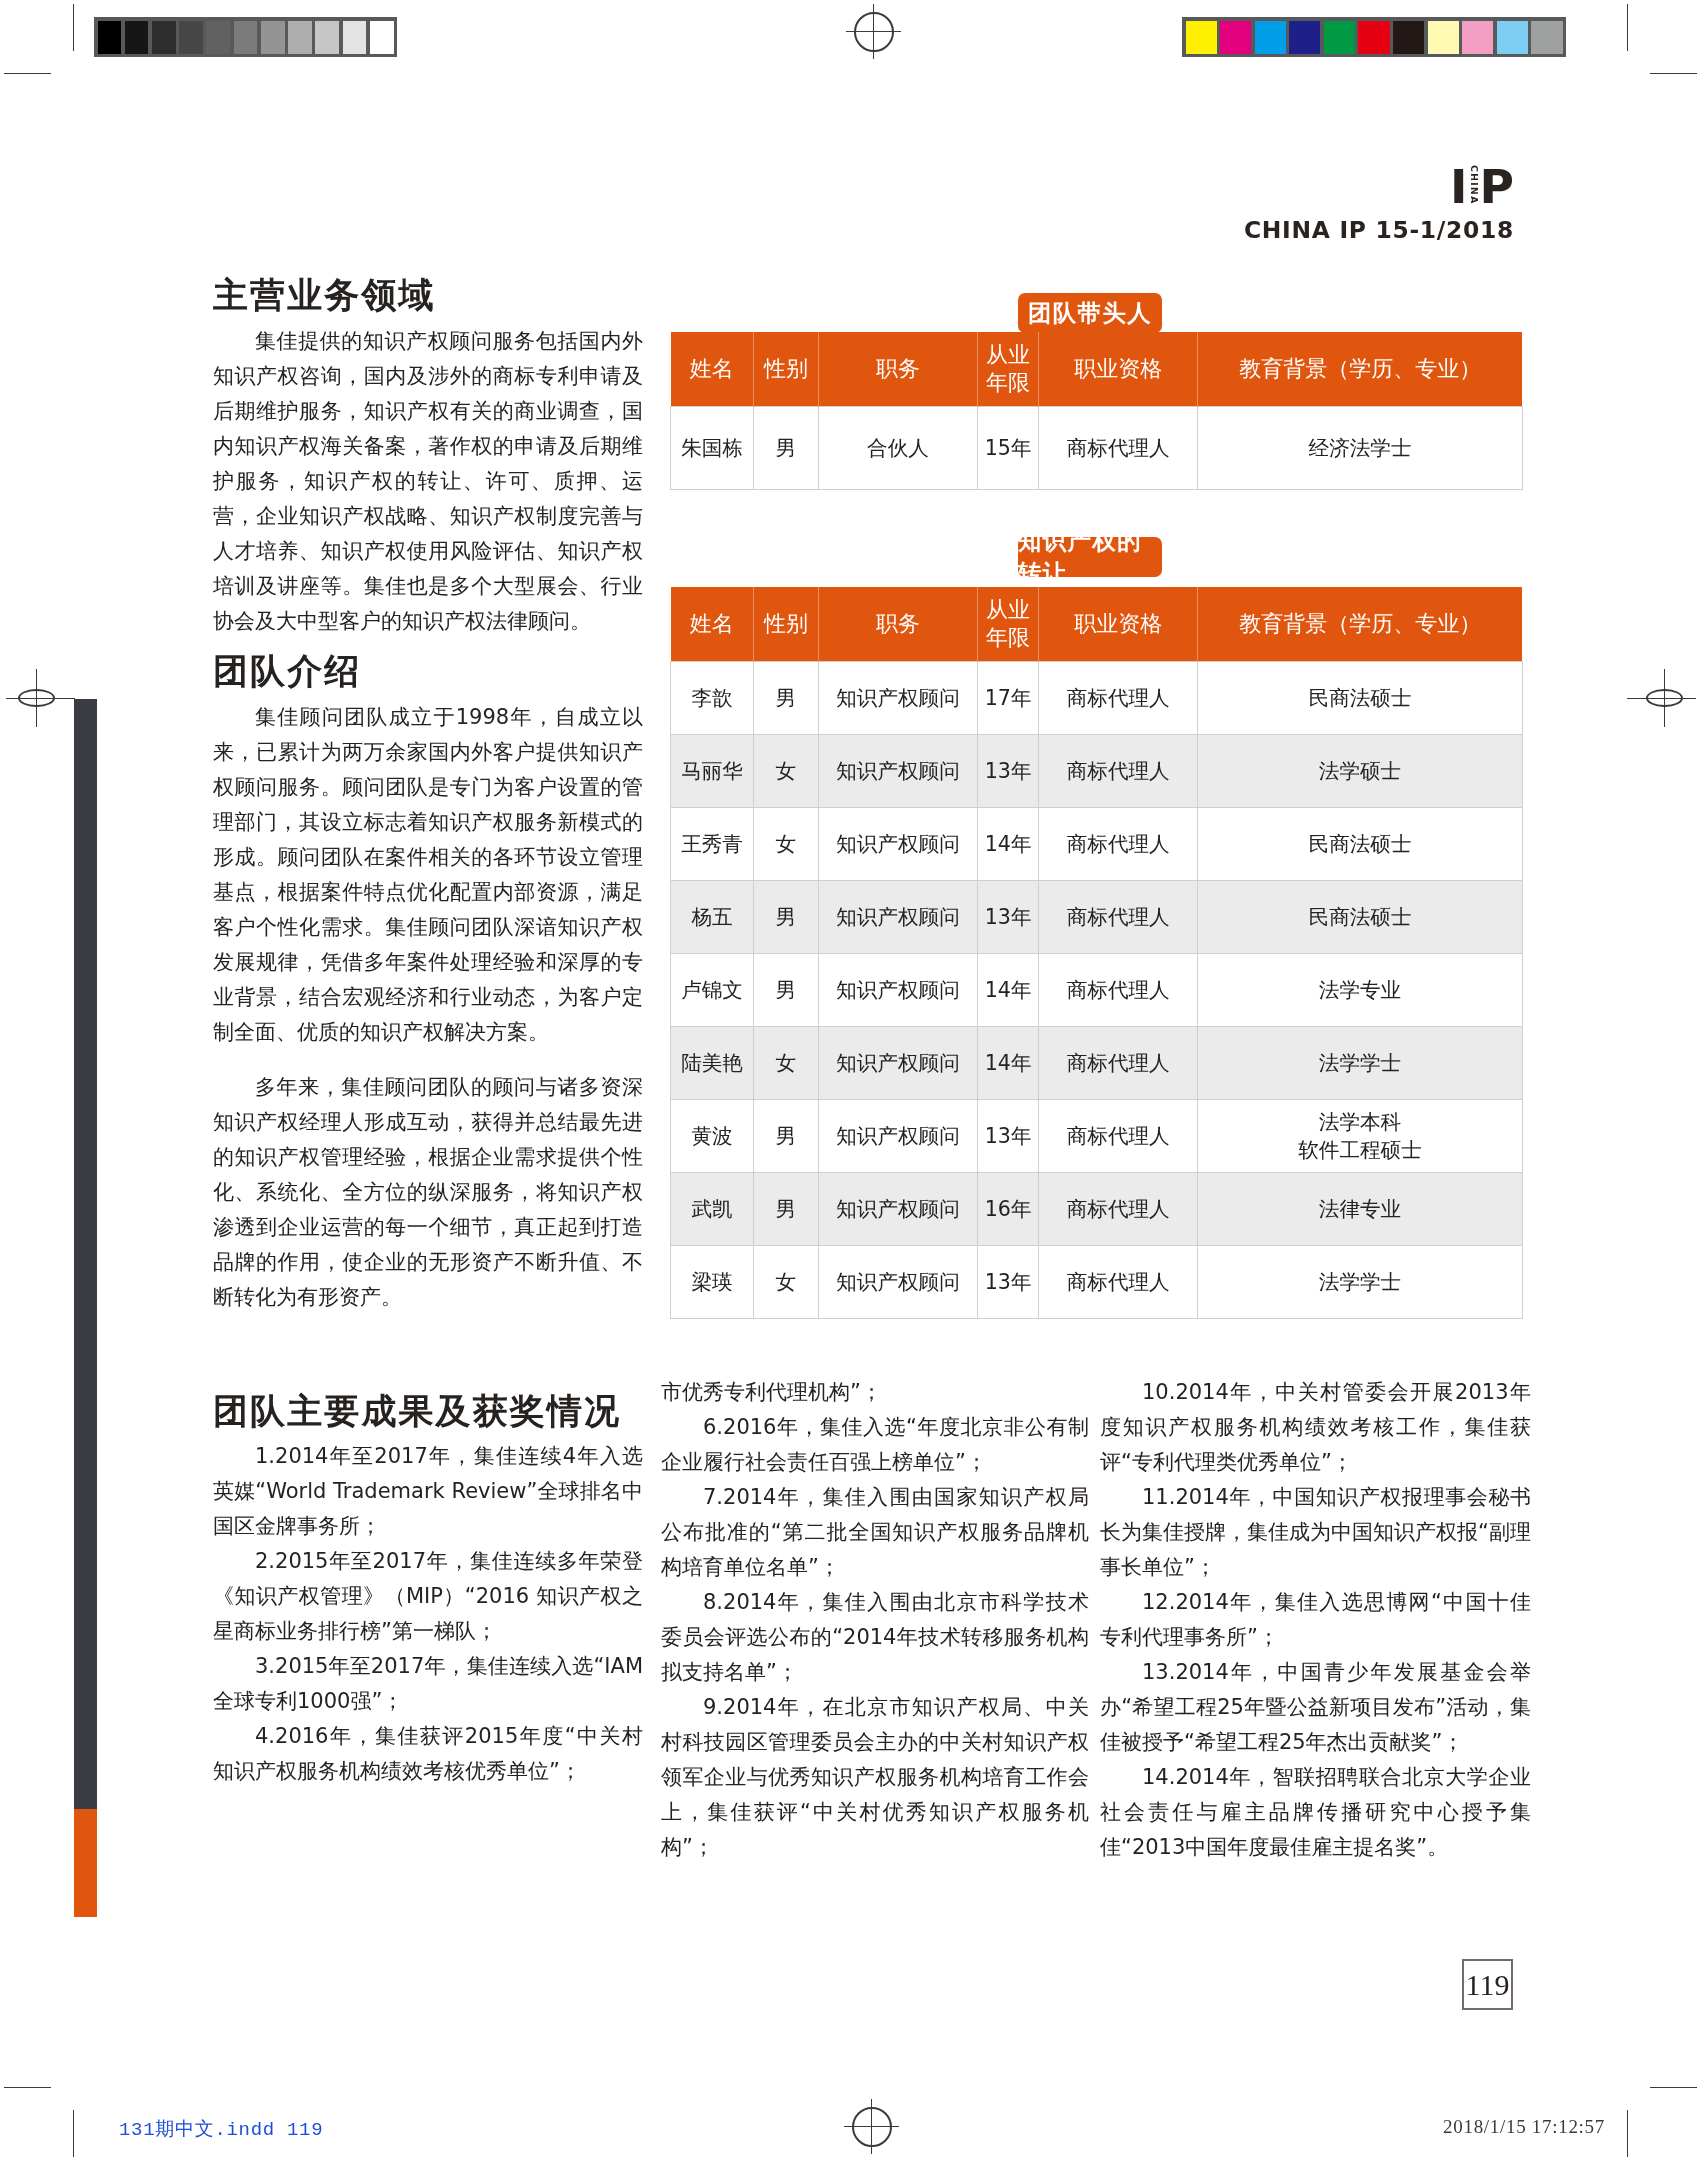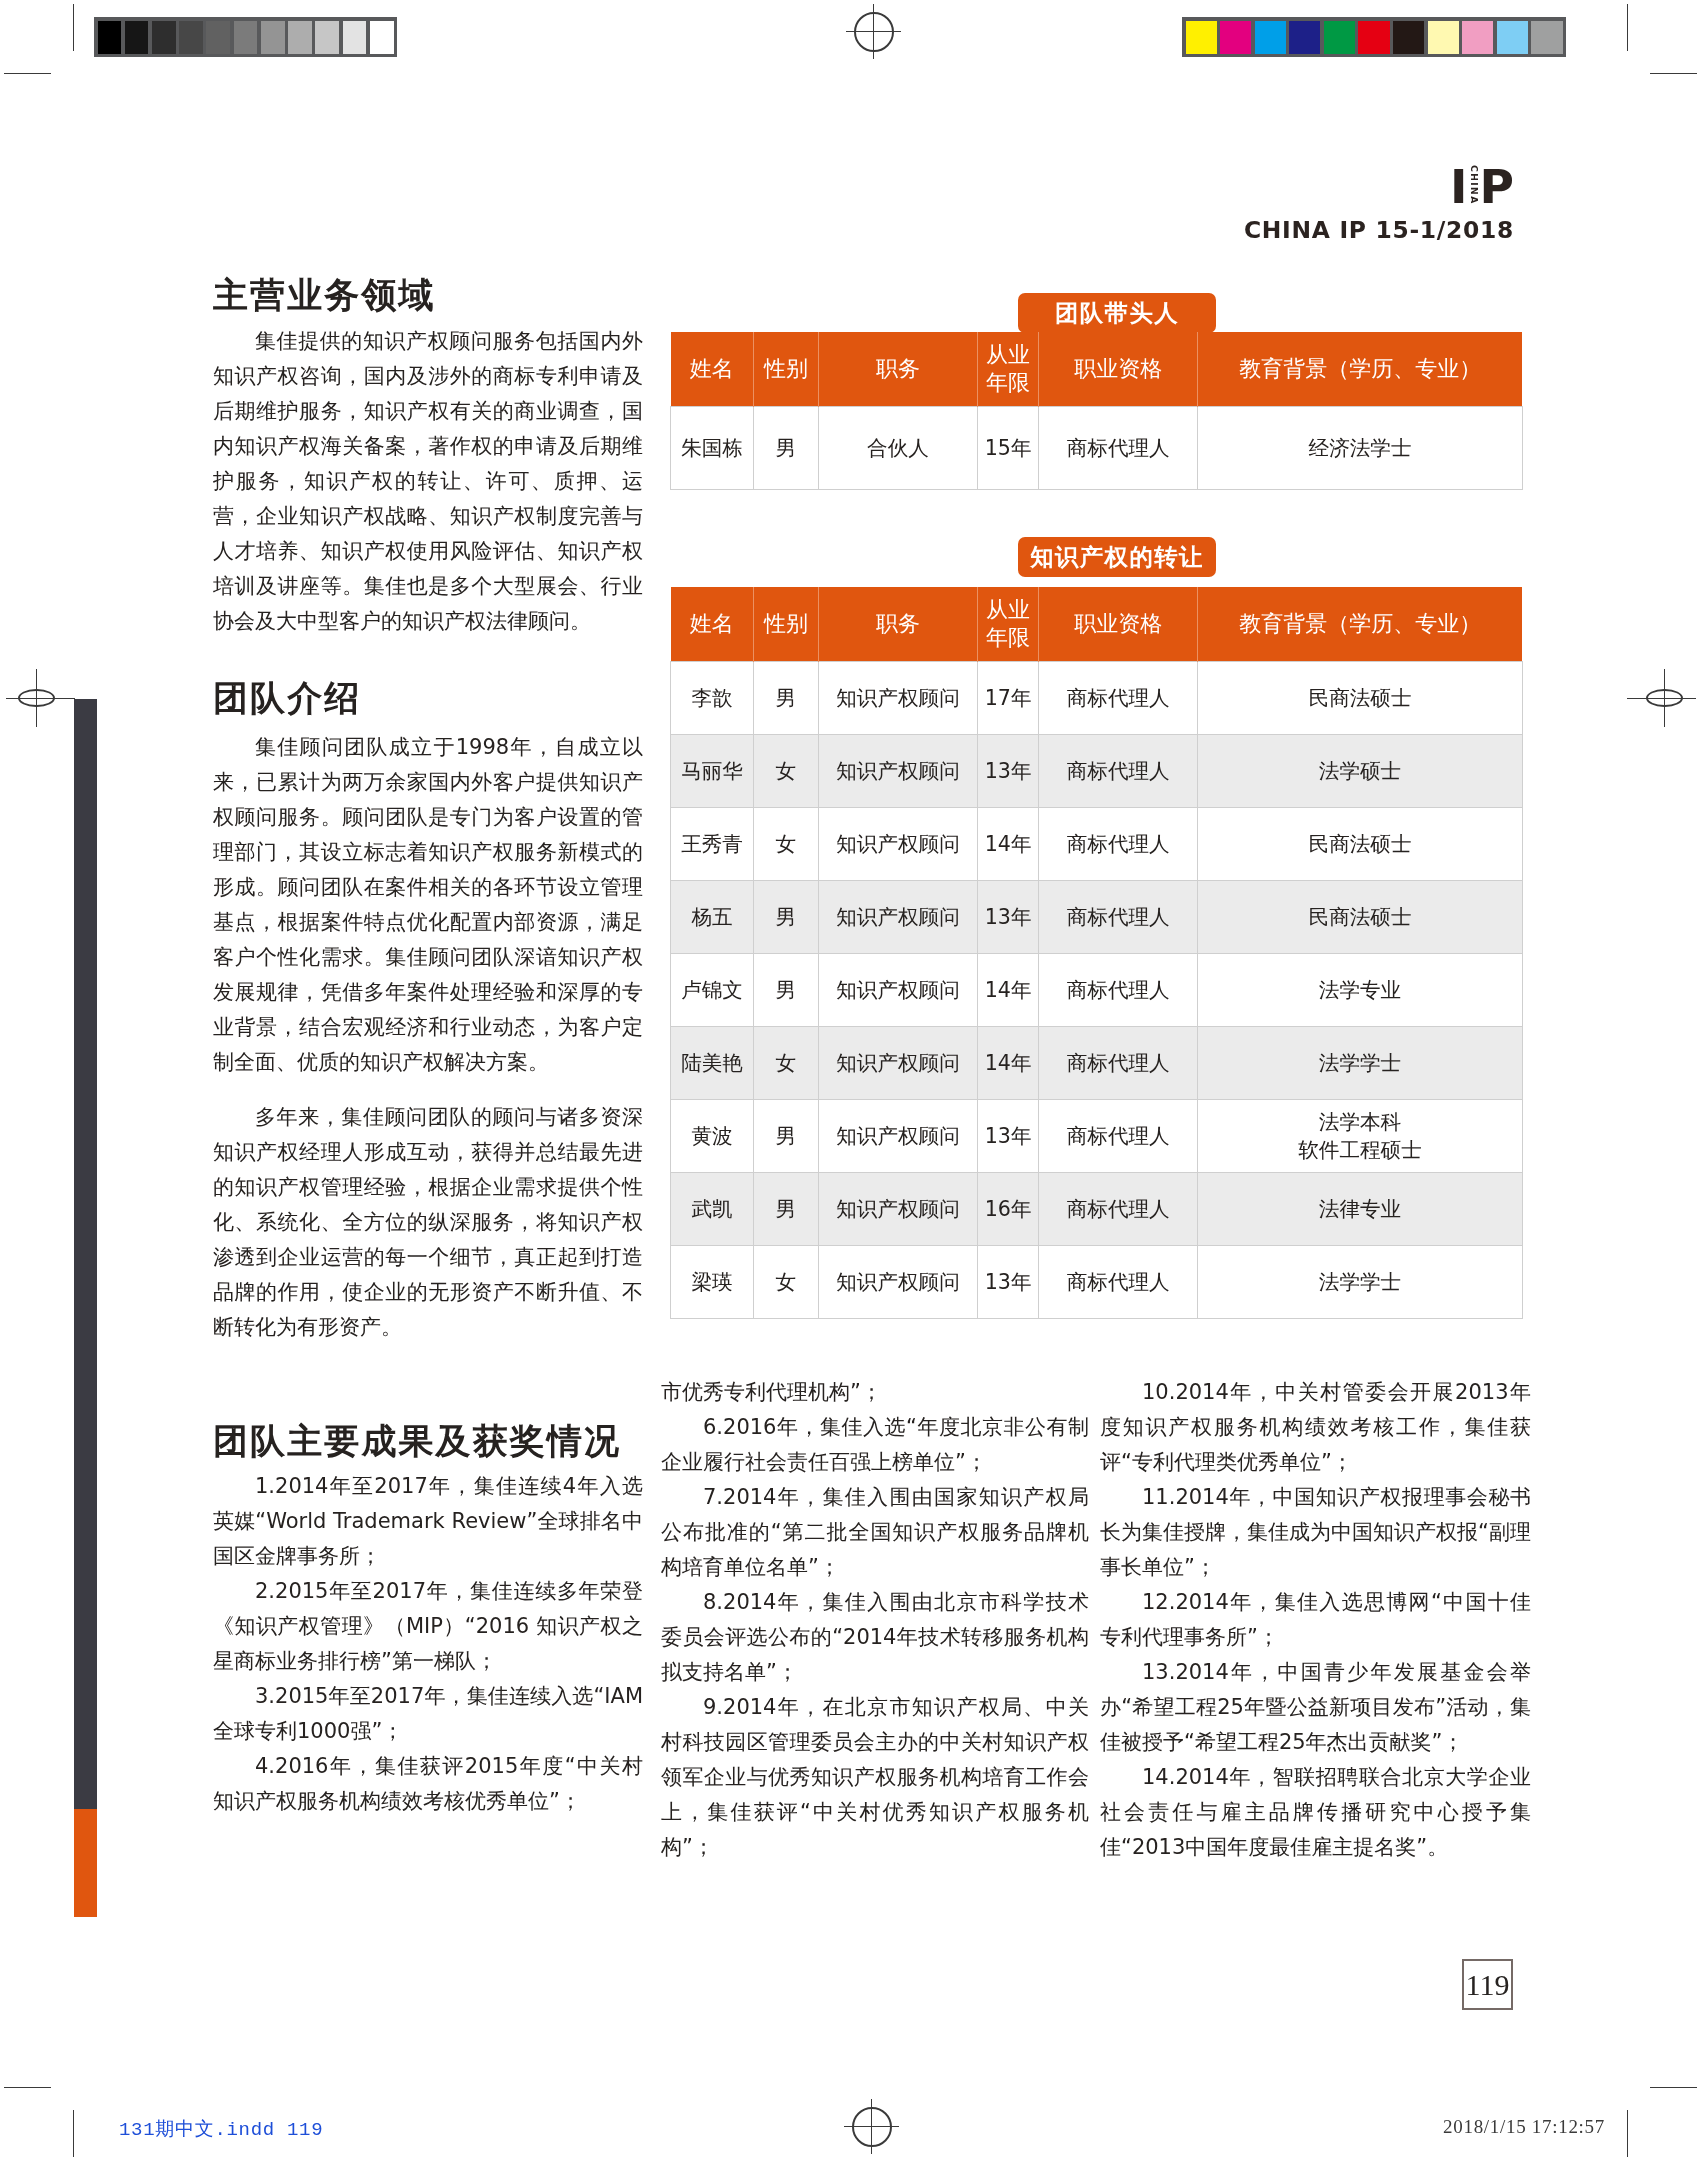--- a/index.html
+++ b/index.html
@@ -17,27 +17,27 @@
   .brand{position:absolute;top:163px;right:187px;text-align:right;color:#2B2320;}
   .brand-ip{display:flex;justify-content:flex-end;align-items:flex-start;font-size:47px;font-weight:700;line-height:1;}
   .brand-vert{writing-mode:vertical-rl;font-size:9.2px;font-weight:700;letter-spacing:1.4px;height:40px;margin:2.1px 0.7px 0 2.1px;overflow:hidden;}
   .brand-issue{font-size:23.4px;font-weight:600;margin-top:5.7px;letter-spacing:0.7px;white-space:nowrap;}
   
   .col-left{position:absolute;left:213px;top:276px;width:430px;}
   .col-mid{position:absolute;left:661px;top:1375px;width:428px;}
   .col-right{position:absolute;left:1100px;top:1375px;width:431px;}
   h2.sec{margin:0;font-size:35px;font-weight:600;letter-spacing:2.1px;line-height:38px;color:#262220;}
   h2.mb{margin-bottom:10px;}
-  h2.team{margin-top:43px;font-family:Liberation Mono, monospace;}
+  h2.team{margin-top:13px;}
   h2.ach{margin-top:77px;margin-bottom:8.5px;}
   .body{margin:0;font-size:21px;line-height:35px;text-align:justify;font-weight:500;color:#262220;}
   .indent{text-indent:2em;}
   .p-gap{margin-top:20px;}
   
-  .badge{position:absolute;width:198px;height:40px;background:#E0560F;border-radius:7px;color:#fff;
+  .badge{position:absolute;width:144px;height:40px;background:#E0560F;border-radius:7px;color:#fff;
          font-size:23.4px;font-weight:700;letter-spacing:1.4px;display:flex;align-items:center;justify-content:center;}
   .badge1{left:1018px;top:293px;}
   .badge2{left:1018px;top:537px;}
   table.tbl{position:absolute;left:670px;width:812px;border-collapse:collapse;table-layout:fixed;background:#fff;}
   .tbl1{top:332px;} .tbl2{top:587px;}
   .tbl th{background:#E0560F;color:#ffffff;font-size:22px;font-weight:500;height:74px;line-height:28px;
           padding:0 2.8px;border:none;text-align:center;}
   .tbl th + th{border-left:1.4px solid rgba(255,255,255,0.35);}
   .tbl td{border:1.4px solid #CFCFCF;font-size:20.6px;font-weight:500;text-align:center;vertical-align:middle;
           padding:0 4.3px;white-space:pre-line;line-height:28px;}

